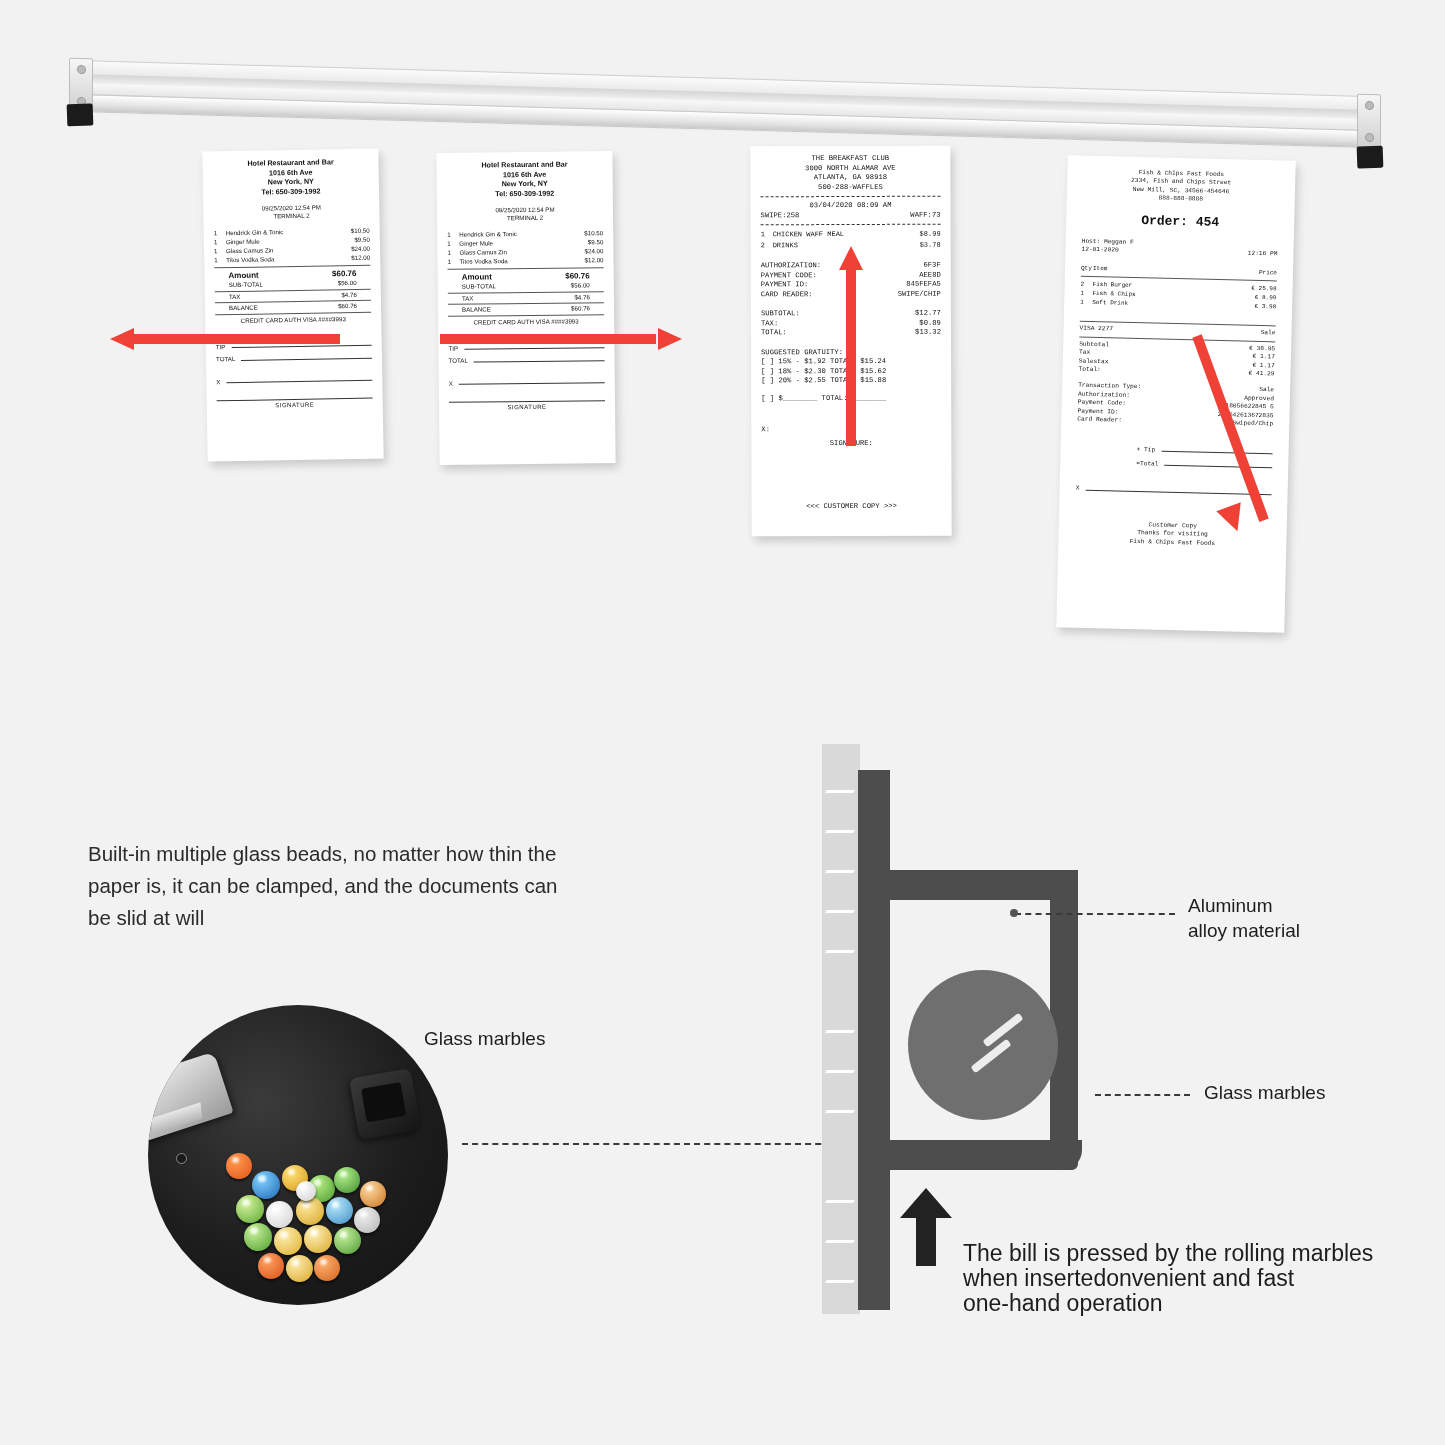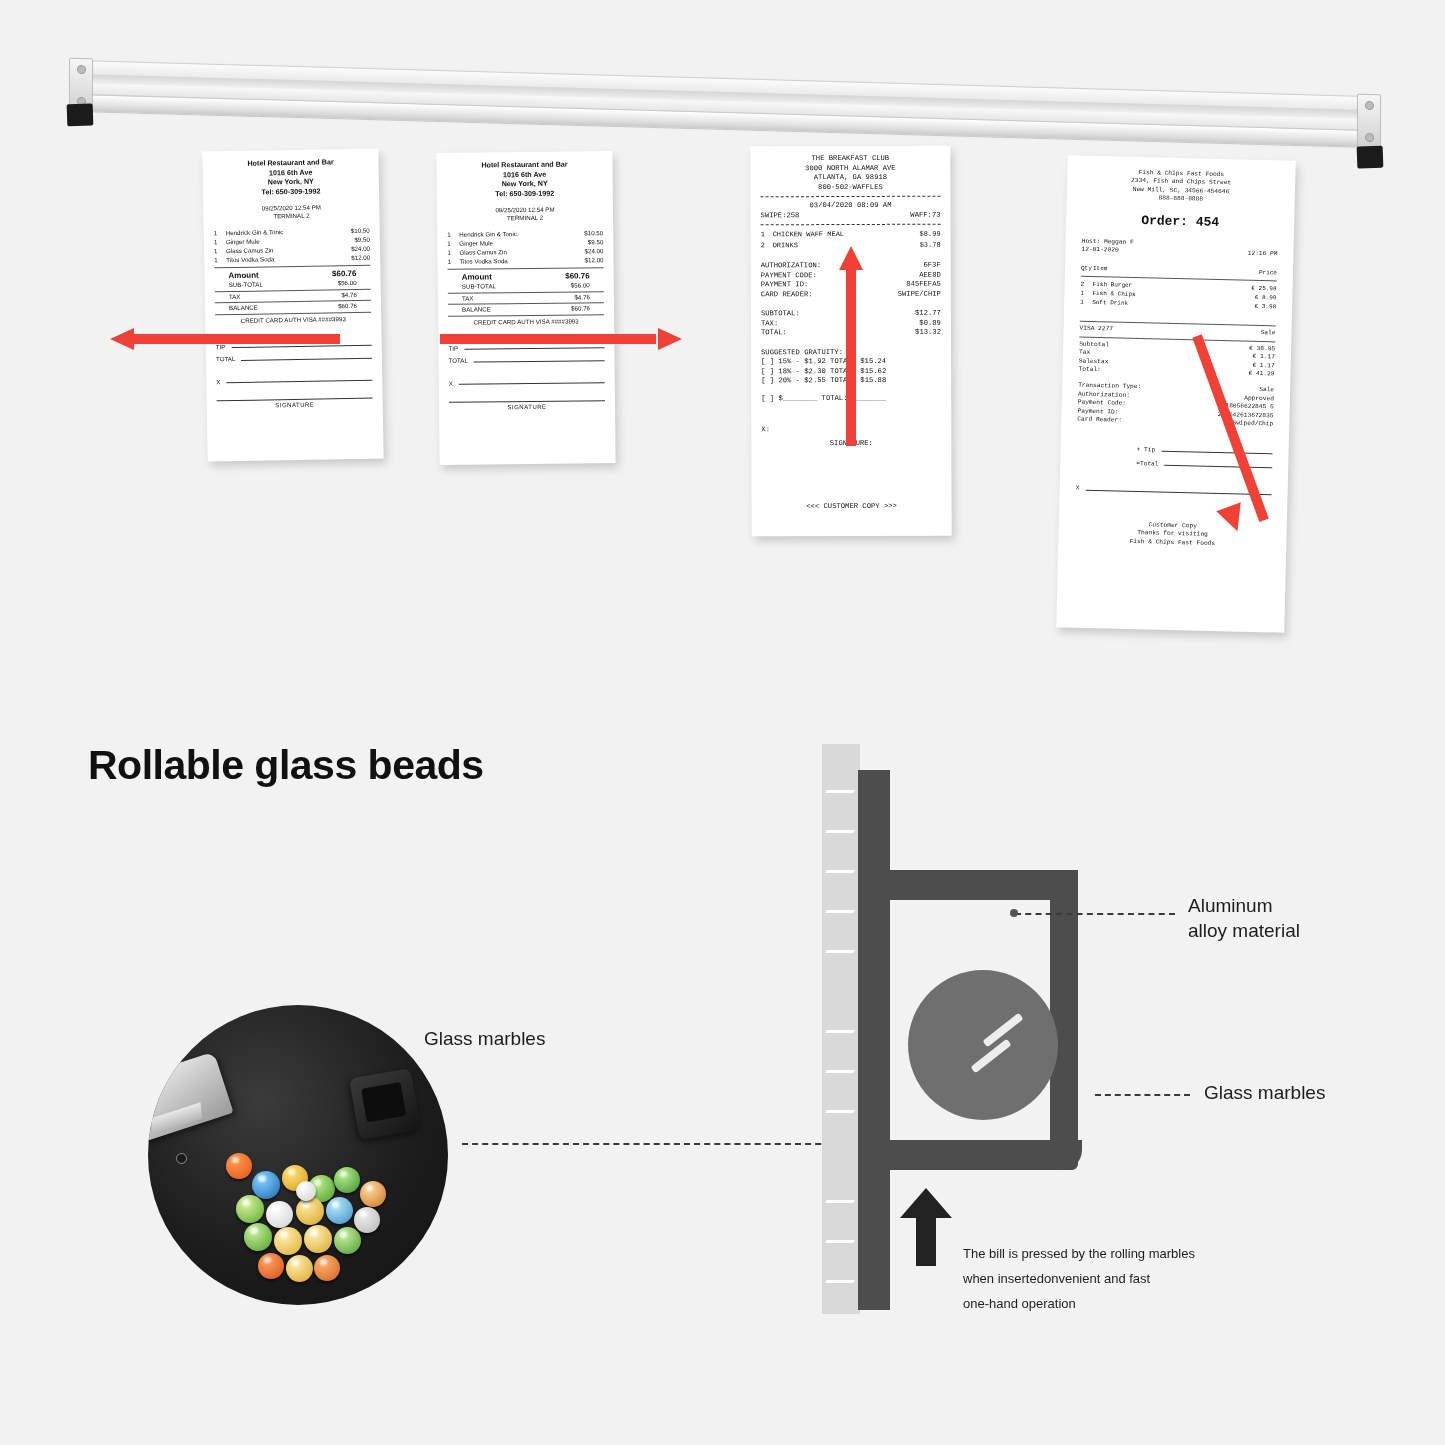--- a/index.html
+++ b/index.html
@@ -166,21 +166,21 @@
   .roller{
     position:absolute;left:108px;top:240px;width:150px;height:150px;border-radius:50%;
     background:#6f6f6f;
   }
   .roller .sl{
     position:absolute;background:#ededed;border-radius:3px;height:8px;transform:rotate(-38deg);
   }
   .lead{position:absolute;border-top:2px dashed #3a3a3a;}
   .lead-dot{position:absolute;width:8px;height:8px;border-radius:50%;background:#555;}
   .lbl{position:absolute;font-size:19px;line-height:26px;color:#1d1d1d;}
-  .lbl-small{position:absolute;font-size:13px;line-height:25px;color:#1d1d1d;}
+  .lbl-small{position:absolute;font-size:23px;line-height:25px;color:#1d1d1d;}
   .long-lead{position:absolute;border-top:2px dashed #3a3a3a;}
 </style>
 </head>
 <body>
 
 <div class="stage">
 
   <div class="rail-wrap">
 
     <div class="rail">
@@ -333,21 +333,21 @@
         </div>
         <div class="sig">SIGNATURE</div>
       </div>
     </div>
 
     <div class="receipt r3 mono">
       <div class="rc">
         <div class="ctr t7">THE BREAKFAST CLUB</div>
         <div class="ctr t7">3000 NORTH ALAMAR AVE</div>
         <div class="ctr t7">ATLANTA, GA 98918</div>
-        <div class="ctr t7">800-502-WAFFLES</div>
+        <div class="ctr t7">500-288-WAFFLES</div>
         <div class="hrdash"></div>
         <div class="ctr t7">03/04/2020        08:09 AM</div>
         <div class="row t7">
           <span>SWIPE:258</span>
           <span>WAFF:73</span>
         </div>
         <div class="hrdash"></div>
         <div class="itemrow t7" style="font-size:7px;line-height:11px;">
           <span class="q">1</span>
           <span class="n">CHICKEN WAFF MEAL</span>
@@ -516,21 +516,21 @@
       <div class="ar-line" style="left:7px;top:22px;width:10px;height:178px;"></div>
       <div class="ar-head" style="left:0;top:0;border-left:12px solid transparent;border-right:12px solid transparent;border-bottom:24px solid #ef4136;"></div>
     </div>
 
     <div class="arrow" style="left:1168px;top:330px;width:110px;height:215px;">
       <div class="ar-line" style="left:24px;top:6px;width:10px;height:196px;transform:rotate(-20deg);transform-origin:top center;"></div>
       <div class="ar-head" style="left:52px;top:176px;border-left:13px solid transparent;border-right:13px solid transparent;border-top:26px solid #ef4136;transform:rotate(-20deg);"></div>
     </div>
   </div>
 
-  <div class="headline">Rollable glass beads</div>
+  <div class="subcopy">Built-in multiple glass beads, no matter how thin the paper is, it can be clamped, and the documents can be slid at will</div>
 
   <div class="photo">
     <div class="clip-metal"></div>
     <div class="clip-hole"></div>
     <div class="clip-dark"></div>
 
     <div class="marble" style="left:78px;top:148px;width:26px;height:26px;background:radial-gradient(circle at 35% 30%,#ff9a4d,#e2541b);"></div>
     <div class="marble" style="left:104px;top:166px;width:28px;height:28px;background:radial-gradient(circle at 35% 30%,#7fd2ff,#1f66b5);"></div>
     <div class="marble" style="left:134px;top:160px;width:26px;height:26px;background:radial-gradient(circle at 35% 30%,#ffe07a,#d79b14);"></div>
     <div class="marble" style="left:160px;top:170px;width:27px;height:27px;background:radial-gradient(circle at 35% 30%,#b9f08a,#4c9b2c);"></div>

